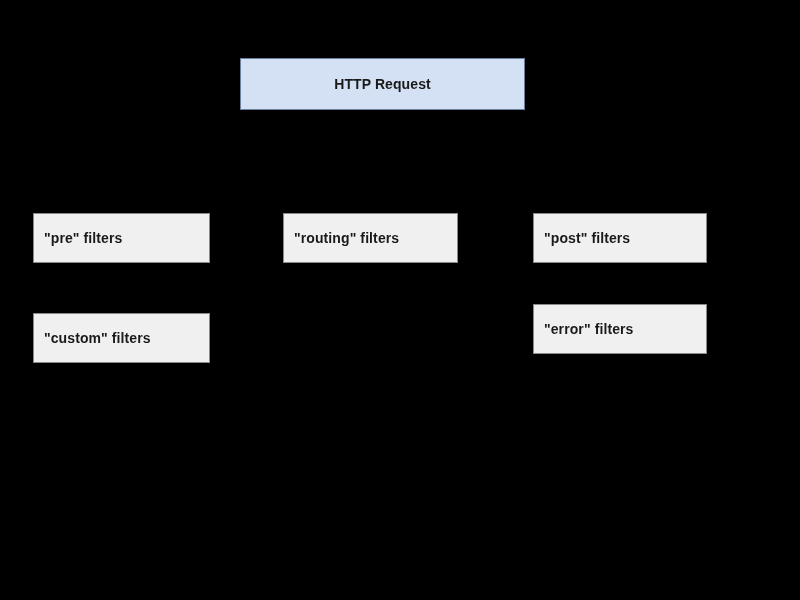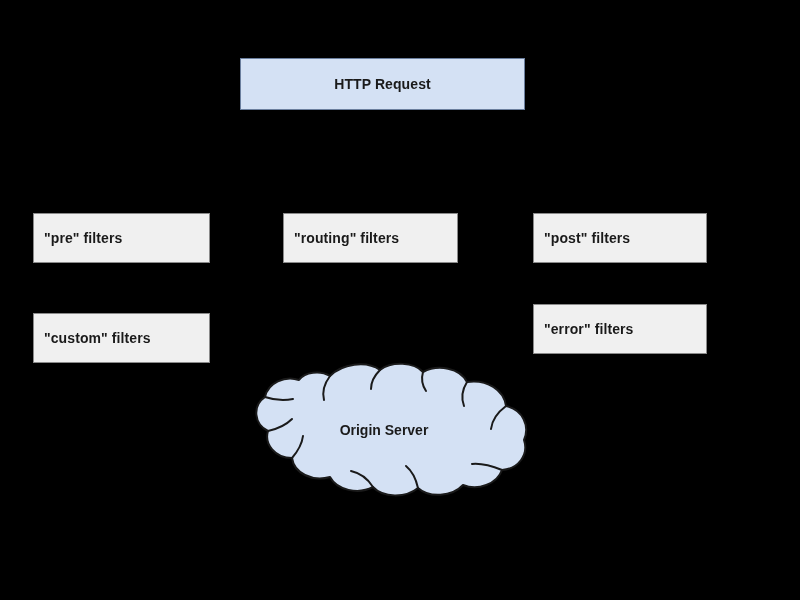--- a/index.html
+++ b/index.html
@@ -95,48 +95,14 @@
   </div>
 
   <div class="node box-filter" style="left:33px; top:313px; width:177px; height:50px;">
     <span class="node-label">"custom" filters</span>
   </div>
 
   <div class="node box-filter" style="left:533px; top:304px; width:174px; height:50px;">
     <span class="node-label">"error" filters</span>
   </div>
 
-  <div class="cloud-wrap">
-    <svg viewBox="0 0 292 136" xmlns="http://www.w3.org/2000/svg">
-      <path d="M 92 14
-               C 104 2, 128 -2, 142 8
-               C 154 -1, 176 0, 185 10
-               C 200 2, 222 6, 229 20
-               C 249 17, 266 28, 268 44
-               C 285 48, 292 64, 286 78
-               C 291 93, 280 107, 264 108
-               C 259 122, 240 129, 225 123
-               C 214 135, 191 136, 180 126
-               C 168 136, 145 136, 135 125
-               C 120 133, 99 128, 92 115
-               C 74 120, 56 111, 54 96
-               C 37 96, 26 82, 30 69
-               C 16 62, 14 44, 27 35
-               C 30 21, 47 13, 61 18
-               C 67 10, 82 8, 92 14 Z" fill="#d4e1f4" stroke="#1a1a1a" stroke-width="2" stroke-linejoin="round"></path>
-      <path d="M 92 14 C 86 22, 84 30, 86 38" fill="none" stroke="#1a1a1a" stroke-width="2" stroke-linecap="round"></path>
-      <path d="M 142 8 C 136 14, 133 20, 133 27" fill="none" stroke="#1a1a1a" stroke-width="2" stroke-linecap="round"></path>
-      <path d="M 185 10 C 183 17, 184 23, 188 29" fill="none" stroke="#1a1a1a" stroke-width="2" stroke-linecap="round"></path>
-      <path d="M 229 20 C 224 28, 223 36, 226 44" fill="none" stroke="#1a1a1a" stroke-width="2" stroke-linecap="round"></path>
-      <path d="M 268 44 C 260 50, 254 58, 253 67" fill="none" stroke="#1a1a1a" stroke-width="2" stroke-linecap="round"></path>
-      <path d="M 264 108 C 254 104, 244 101, 234 102" fill="none" stroke="#1a1a1a" stroke-width="2" stroke-linecap="round"></path>
-      <path d="M 180 126 C 178 117, 174 109, 168 104" fill="none" stroke="#1a1a1a" stroke-width="2" stroke-linecap="round"></path>
-      <path d="M 135 125 C 130 117, 122 111, 113 109" fill="none" stroke="#1a1a1a" stroke-width="2" stroke-linecap="round"></path>
-      <path d="M 54 96 C 60 89, 64 82, 65 74" fill="none" stroke="#1a1a1a" stroke-width="2" stroke-linecap="round"></path>
-      <path d="M 30 69 C 39 67, 48 63, 54 57" fill="none" stroke="#1a1a1a" stroke-width="2" stroke-linecap="round"></path>
-      <path d="M 27 35 C 36 38, 46 39, 55 37" fill="none" stroke="#1a1a1a" stroke-width="2" stroke-linecap="round"></path>
-    </svg>
-    <div class="cloud-label">
-      <span>Origin Server</span>
-    </div>
-  </div>
 
 </div>
 
 </body></html>

